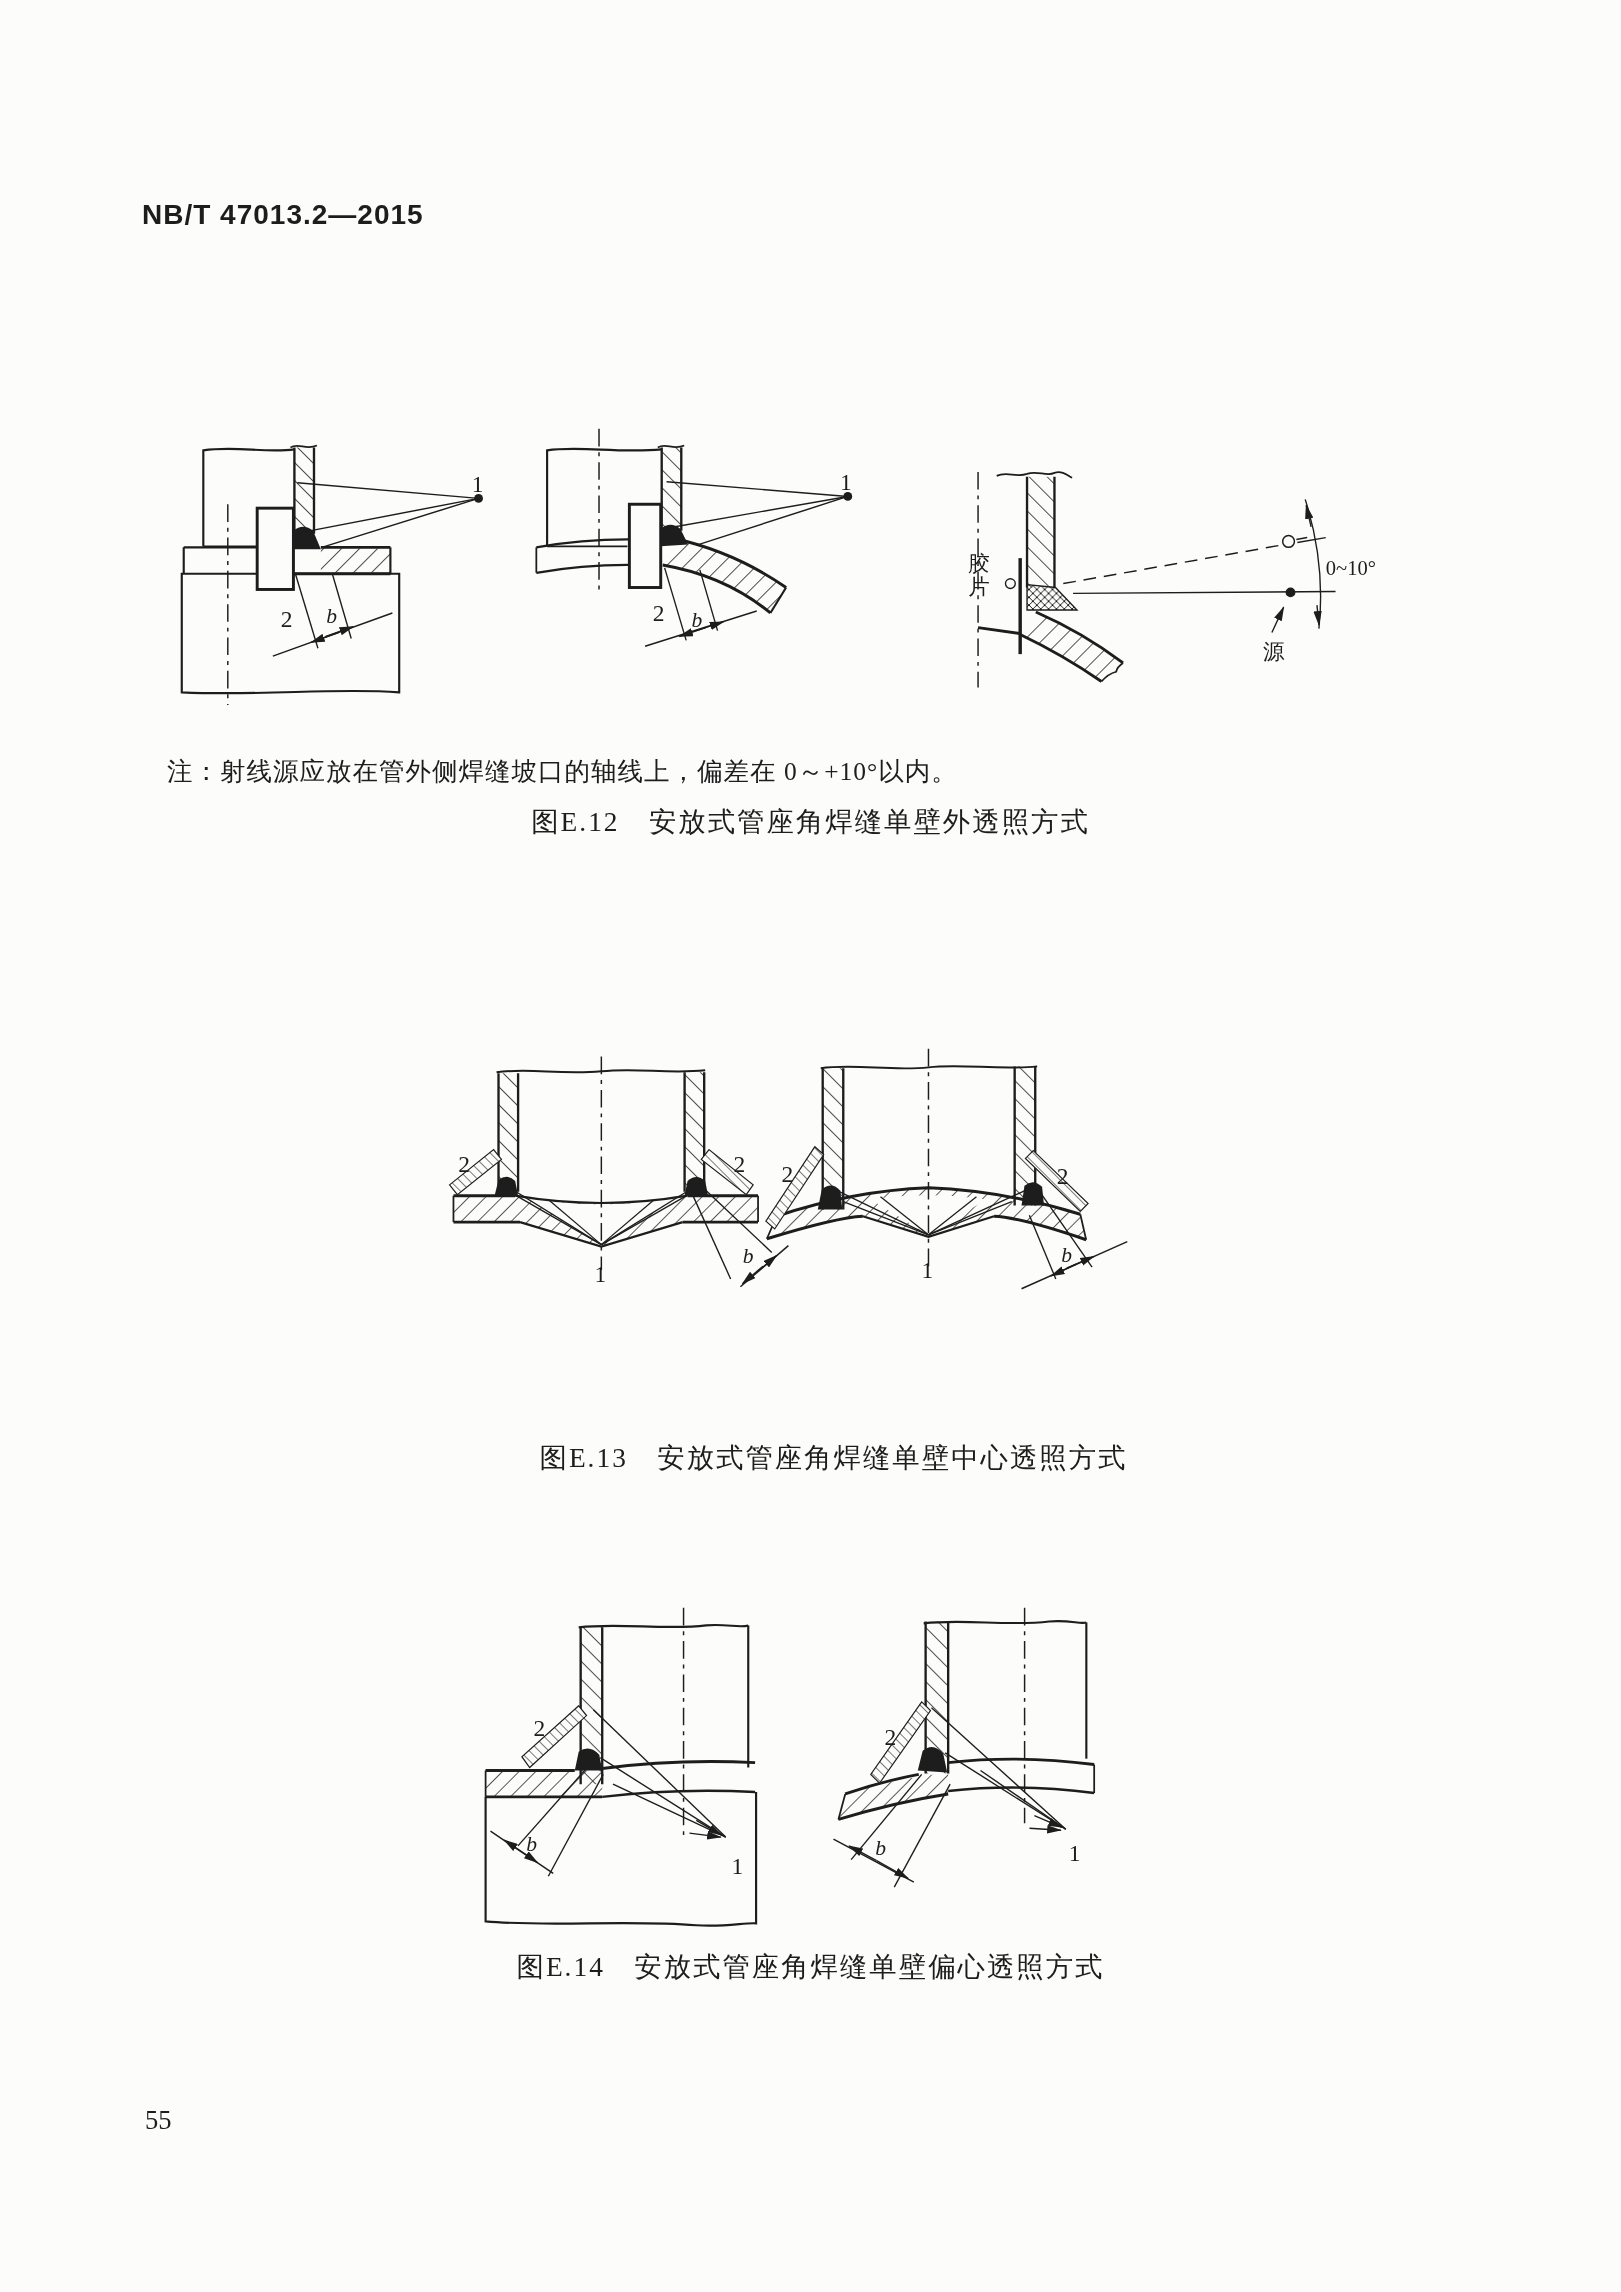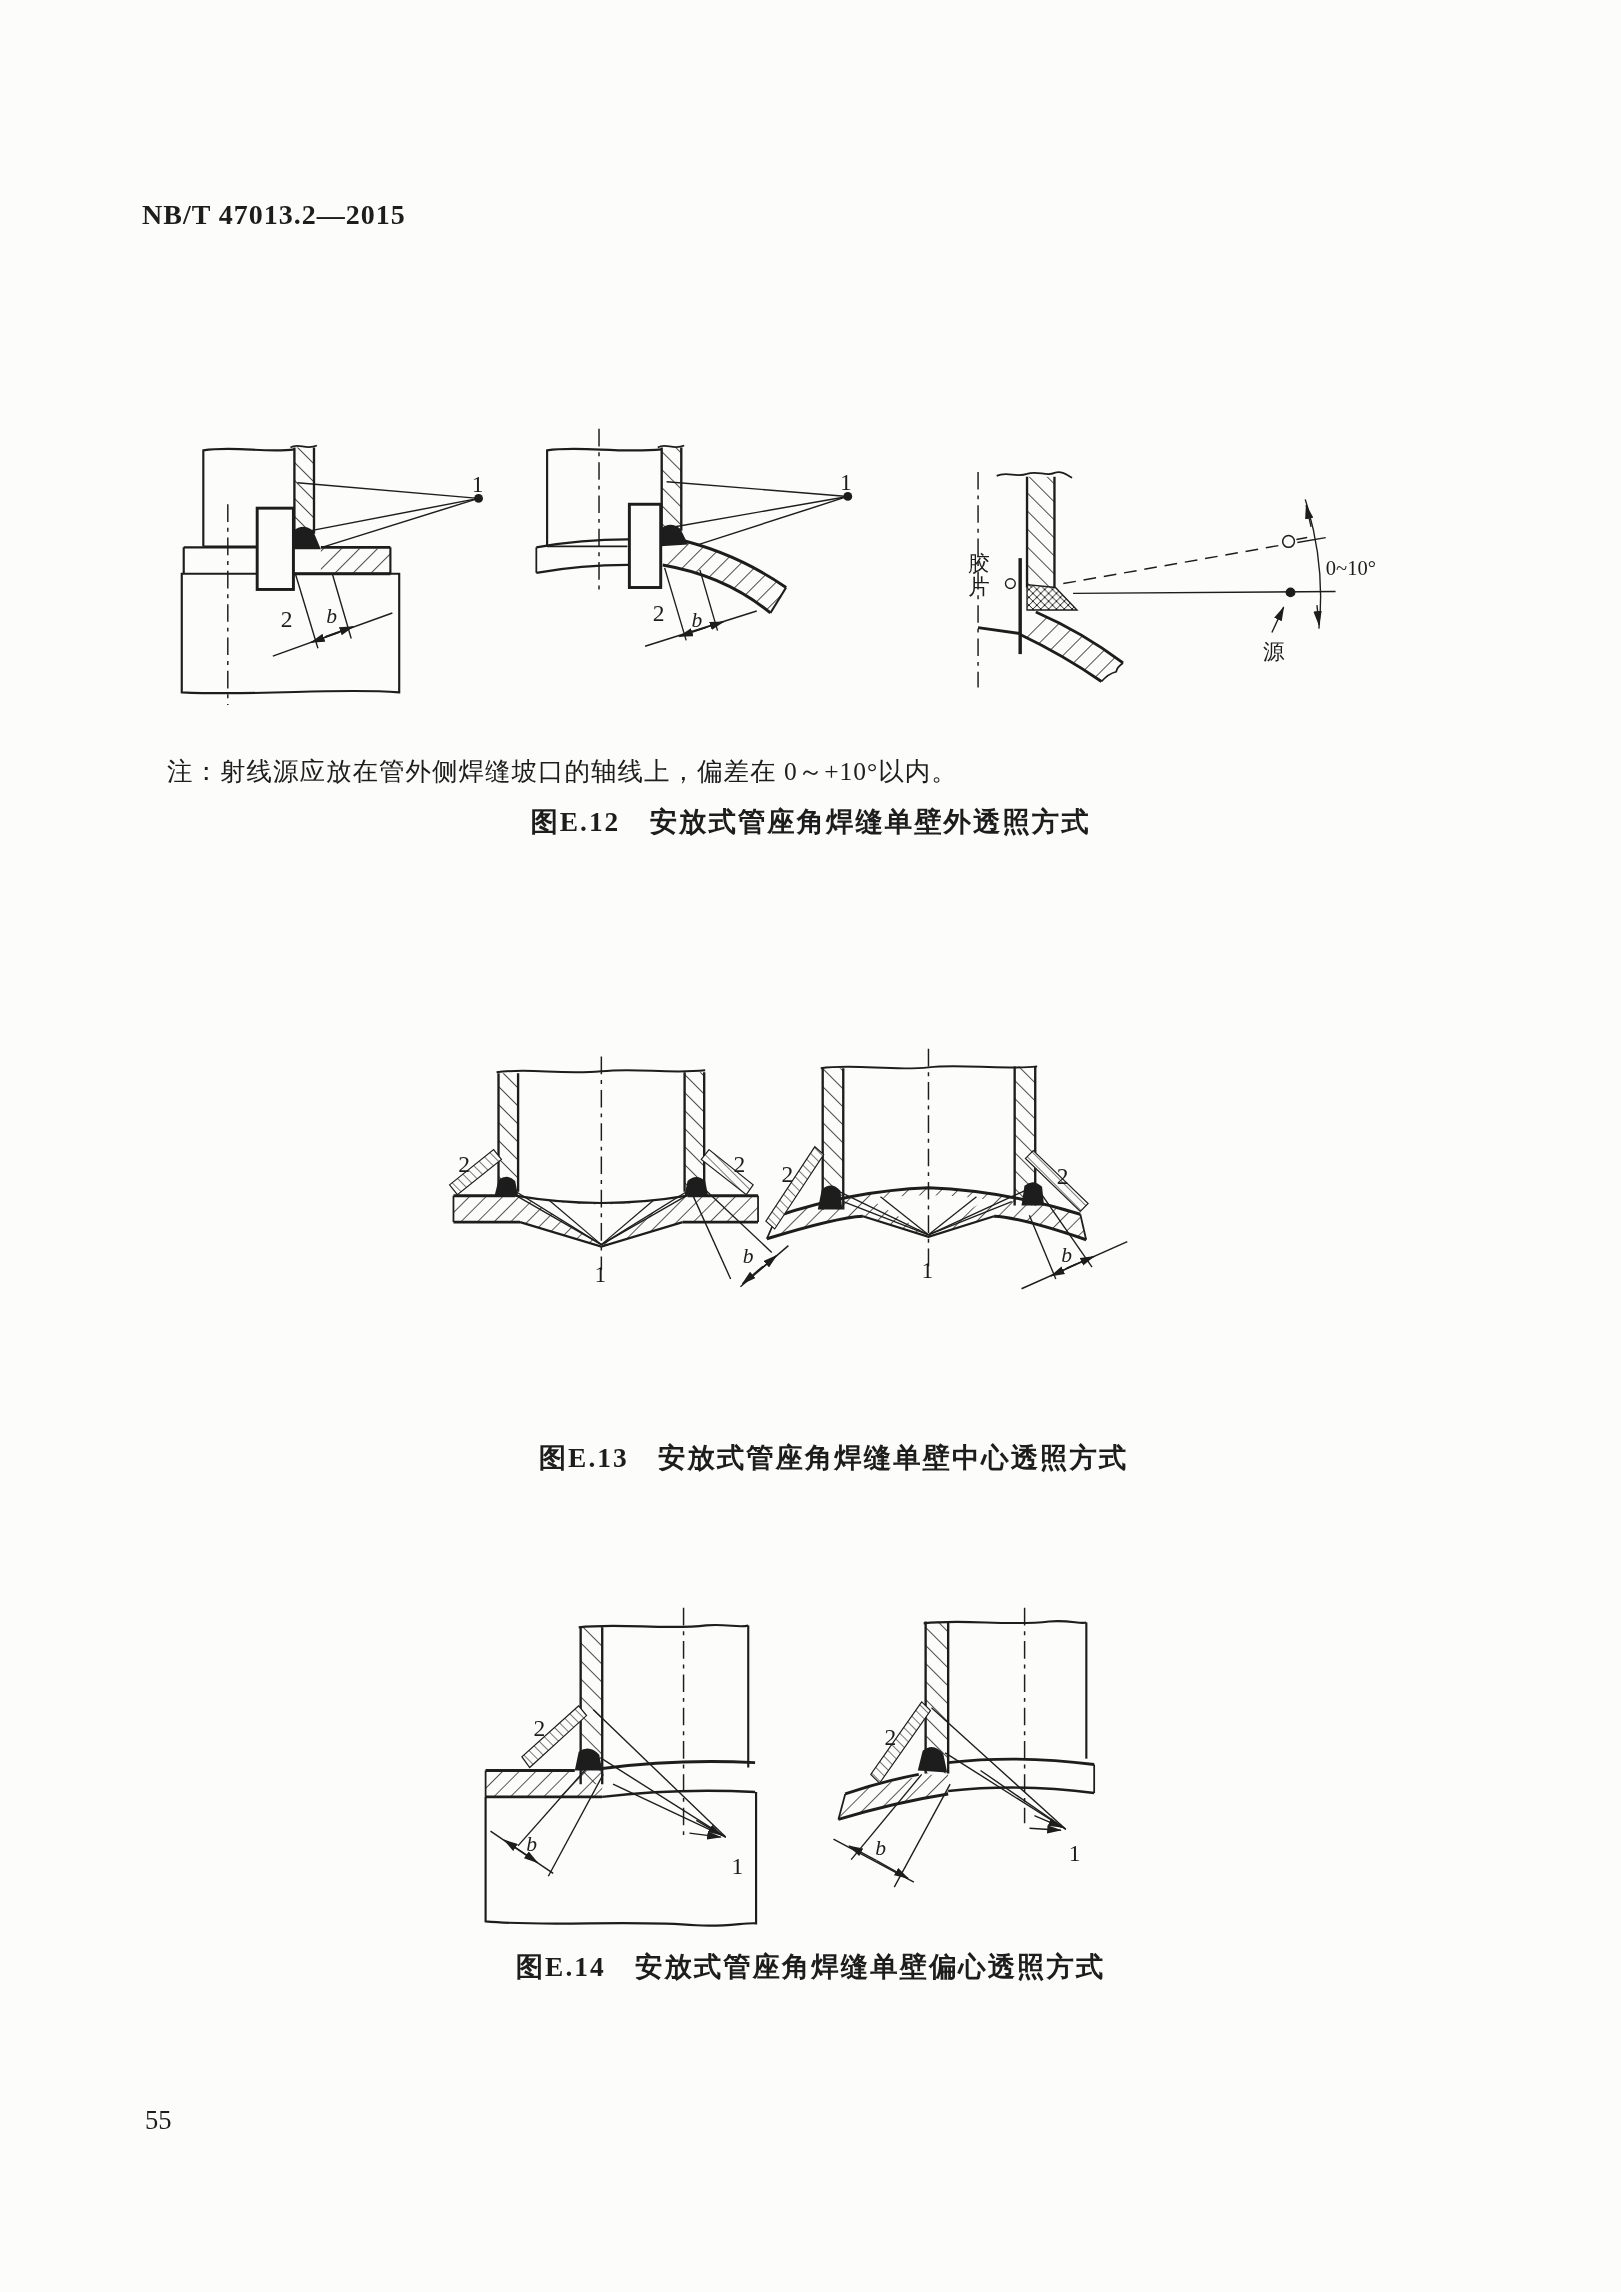--- a/index.html
+++ b/index.html
@@ -7,31 +7,31 @@
     position:relative;
     width:1621px;height:2293px;
     margin:0 auto;
     background:#fcfcfb;
     overflow:hidden;
     color:#1d1d1d;
     font-family:"Liberation Serif", serif;
   }
   .doc-header{
     position:absolute;left:142px;top:199px;
-    font-family:Liberation Serif, serif;
+    font-family:Liberation Sans, sans-serif;
     font-weight:600;font-size:28px;letter-spacing:1px;
   }
   .fig-row{position:absolute;}
   .note-line{
     position:absolute;left:167px;top:726px;
     font-size:25.5px;letter-spacing:1px;white-space:nowrap;margin-top:28px;
   }
   .fig-caption{
     position:absolute;left:0;width:1621px;
-    text-align:center;font-weight:700;font-size:27.4px;letter-spacing:2px;
+    text-align:center;font-weight:400;font-size:27.4px;letter-spacing:2px;
   }
   .cap-e12{top:804px;}
   .cap-e13{top:1440px;padding-left:23px;}
   .cap-e14{top:1949px;}
   .page-number{
     position:absolute;left:145px;top:2105px;
     font-size:26.5px;
   }
   svg text{fill:#1d1d1d;font-family:"Liberation Serif", serif;}
   svg .num{font-size:24px;}

